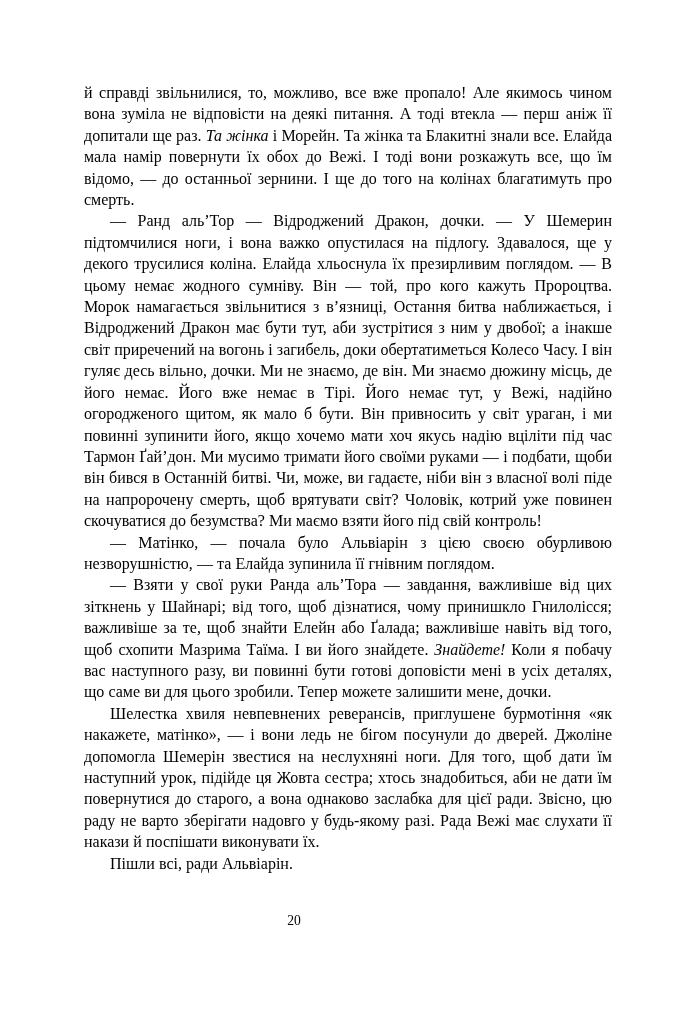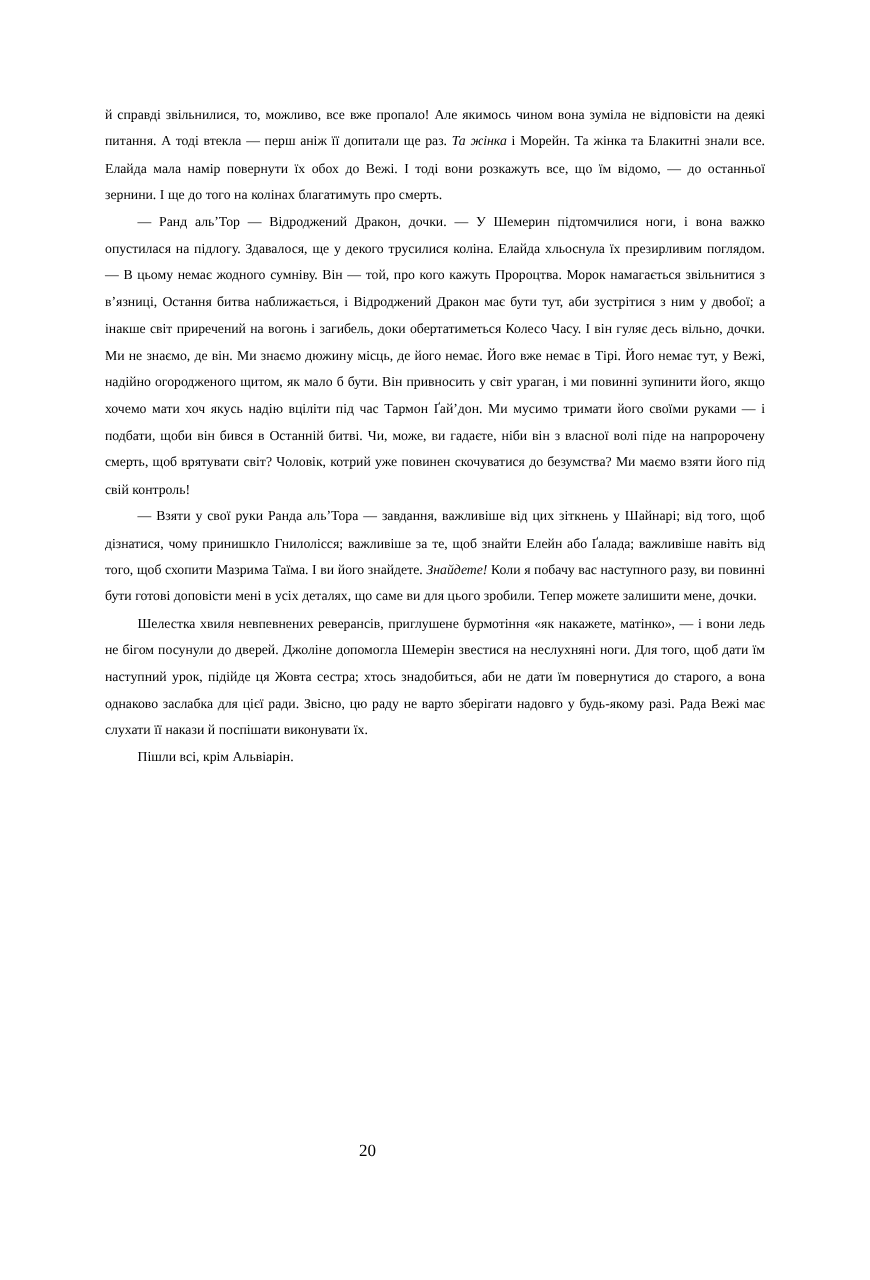--- a/index.html
+++ b/index.html
@@ -27,21 +27,21 @@
 
   .text-block {
     position: absolute;
     left: 84px;
     top: 82px;
     width: 528px;
   }
 
   .para {
     margin: 0;
-    font-size: 11px;
+    font-size: 16px;
     line-height: 21.4px;
     text-align: justify;
     text-justify: inter-word;
     text-indent: 26px;
     hyphens: manual;
     -webkit-hyphens: manual;
     word-spacing: 0.1px;
   }
 
   .para.first {
@@ -65,20 +65,21 @@
   }
 </style>
 </head>
 <body>
 
 <div class="page">
 
   <div class="text-block" id="text-block">
       <p class="para first">й справді звільнилися, то, можливо, все вже пропало! Але якимось чином вона зуміла не відповісти на деякі питання. А тоді втекла — перш аніж її допитали ще раз. <em>Та жінка</em> і Морейн. Та жінка та Блакитні знали все. Елайда мала намір повернути їх обох до Вежі. І тоді вони розкажуть все, що їм відомо, — до останньої зернини. І ще до того на колінах благатимуть про смерть.</p>
       <p class="para">— Ранд аль’Тор — Відроджений Дракон, дочки. — У Шемерин підтомчилися ноги, і вона важко опустилася на підлогу. Здавалося, ще у декого трусилися коліна. Елайда хльоснула їх презирливим поглядом. — В цьому немає жодного сумніву. Він — той, про кого кажуть Пророцтва. Морок намагається звільнитися з в’язниці, Остання битва наближається, і Відроджений Дракон має бути тут, аби зустрітися з ним у двобої; а інакше світ приречений на вогонь і загибель, доки обертатиметься Колесо Часу. І він гуляє десь вільно, дочки. Ми не знаємо, де він. Ми знаємо дюжину місць, де його немає. Його вже немає в Тірі. Його немає тут, у Вежі, надійно огородженого щитом, як мало б бути. Він привносить у світ ураган, і ми повинні зупинити його, якщо хочемо мати хоч якусь надію вціліти під час Тармон Ґай’дон. Ми мусимо тримати його своїми руками — і подбати, щоби він бився в Останній битві. Чи, може, ви гадаєте, ніби він з власної волі піде на напророчену смерть, щоб врятувати світ? Чоловік, котрий уже повинен скочуватися до безумства? Ми маємо взяти його під свій контроль!</p>
+      <p class="para">— Матінко, — почала було Альвіарін з цією своєю обурливою незворушністю, — та Елайда зупинила її гнівним поглядом.</p>
       <p class="para">— Взяти у свої руки Ранда аль’Тора — завдання, важливіше від цих зіткнень у Шайнарі; від того, щоб дізнатися, чому принишкло Гнилолісся; важливіше за те, щоб знайти Елейн або Ґалада; важливіше навіть від того, щоб схопити Мазрима Таїма. І ви його знайдете. <em>Знайдете!</em> Коли я побачу вас наступного разу, ви повинні бути готові доповісти мені в усіх деталях, що саме ви для цього зробили. Тепер можете залишити мене, дочки.</p>
       <p class="para">Шелестка хвиля невпевнених реверансів, приглушене бурмотіння «як накажете, матінко», — і вони ледь не бігом посунули до дверей. Джоліне допомогла Шемерін звестися на неслухняні ноги. Для того, щоб дати їм наступний урок, підійде ця Жовта сестра; хтось знадобиться, аби не дати їм повернутися до старого, а вона однаково заслабка для цієї ради. Звісно, цю раду не варто зберігати надовго у будь-якому разі. Рада Вежі має слухати її накази й поспішати виконувати їх.</p>
-      <p class="para">Пішли всі, крім Альвіарін.</p>
+      <p class="para">Пішли всі, ради Альвіарін.</p>
     </div>
 
   <div class="folio">20</div>
 
 </div>
 
 </body></html>

